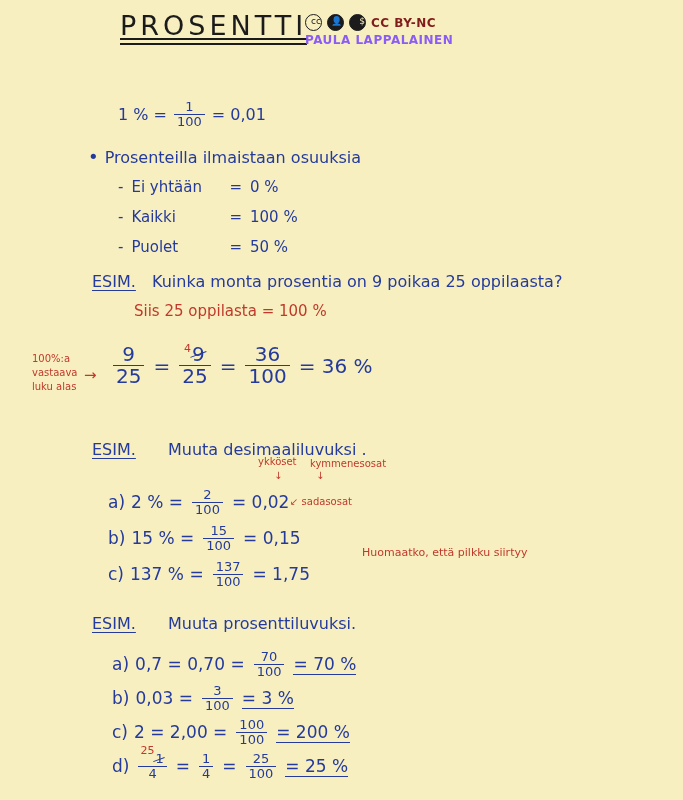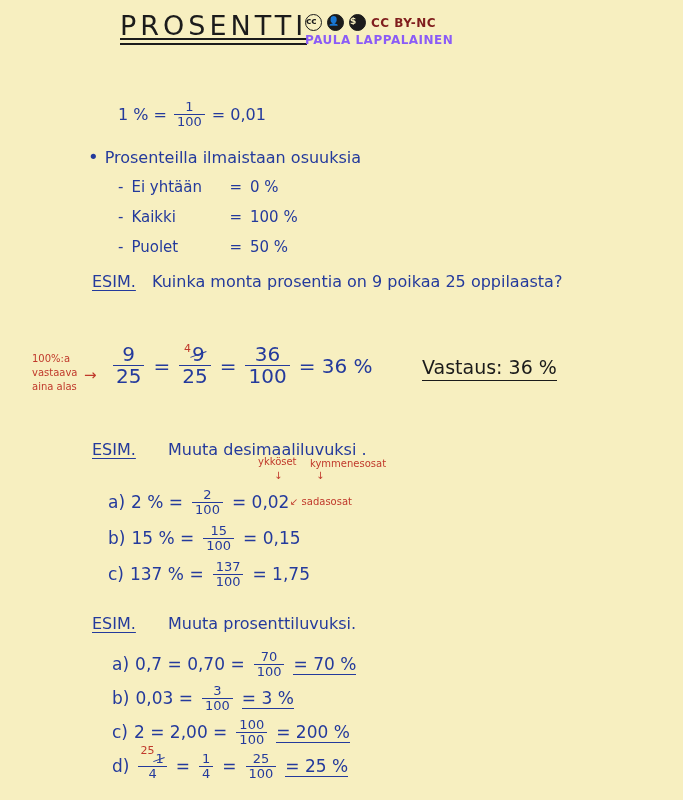--- a/index.html
+++ b/index.html
@@ -23,21 +23,21 @@
     left:120px;top:10px;
     font-size:27px;letter-spacing:4px;
     color:#1b1b1b;
     border-bottom:2px solid #1b1b1b;
     padding-bottom:2px;
   }
   #cc-row{left:305px;top:14px;display:flex;align-items:center;gap:5px;}
   .ccbadge{
     width:15px;height:15px;border-radius:50%;
     border:1.6px solid #1b1b1b;color:#1b1b1b;
-    font-size:9px;line-height:13px;text-align:left;font-weight:bold;
+    font-size:9px;line-height:13px;text-align:right;font-weight:normal;
     display:inline-block;
   }
   .ccfill{background:#1b1b1b;color:#f7efc0;}
   #cc-text{font-size:12px;font-weight:bold;color:#7f1d1d;letter-spacing:.5px;}
   #author{left:305px;top:33px;font-size:12px;font-weight:bold;color:#8b5cf6;letter-spacing:.5px;}
   .b1{font-size:16px;}
   .b2{font-size:15px;}
 
   .bullet:before{content:"•";margin-right:6px;font-size:18px;}
 
@@ -102,25 +102,26 @@
   <div class="abs blue b2 row" style="left:118px;top:238px;gap:8px;">
     <span>-</span>
     <span style="width:90px;display:inline-block;">Puolet</span>
     <span>=</span>
     <span>50 %</span>
   </div>
 
   <div class="abs blue b1 u" style="left:92px;top:272px;">ESIM.</div>
   <div class="abs blue b1" style="left:152px;top:272px;">Kuinka monta prosentia on 9 poikaa 25 oppilaasta?</div>
 
+  <div class="abs red b2" style="left:134px;top:302px;">Siis 25 oppilasta = 100 %</div>
 
   <div class="abs tinyred" style="left:32px;top:352px;line-height:14px;">
     <div>100%:a</div>
     <div>vastaava</div>
-    <div>aina alas</div>
+    <div>luku alas</div>
   </div>
   <div class="abs red" style="left:84px;top:366px;font-size:15px;">→</div>
 
   <div class="abs blue row" style="left:110px;top:344px;font-size:20px;gap:6px;">
     <span class="frac">
       <span class="n">9</span>
       <span class="d">25</span>
     </span>
     <span>=</span>
     <span class="frac">
@@ -130,35 +131,35 @@
       <span class="d">25</span>
     </span>
     <span>=</span>
     <span class="frac">
       <span class="n">36</span>
       <span class="d">100</span>
     </span>
     <span>= 36 %</span>
   </div>
 
-  <div class="abs black" style="left:422px;top:356px;font-size:19px;border-bottom:1.6px solid #1b1b1b;padding-bottom:2px;">Vastaus: 36 %</div>
 
   <div class="abs blue b1 u" style="left:92px;top:440px;">ESIM.</div>
   <div class="abs blue b1" style="left:168px;top:440px;">Muuta desimaaliluvuksi .</div>
 
   <div class="abs tinyred" style="left:258px;top:456px;">ykköset</div>
   <div class="abs tinyred" style="left:310px;top:458px;">kymmenesosat</div>
   <div class="abs red" style="left:274px;top:470px;font-size:10px;">↓</div>
   <div class="abs red" style="left:316px;top:470px;font-size:10px;">↓</div>
   <div class="abs tinyred" style="left:290px;top:496px;">
     <span>↙</span>
     <span>sadasosat</span>
   </div>
 
   <div class="abs smallred" style="left:362px;top:544px;line-height:17px;">
+    <div>Huomaatko, että pilkku siirtyy</div>
   </div>
 
   <div class="abs blue row" style="left:108px;top:488px;font-size:17px;gap:6px;">
     <span>a)</span>
     <span>2 % =</span>
     <span class="frac sm">
       <span class="n">2</span>
       <span class="d">100</span>
     </span>
     <span>= 0,02</span>

